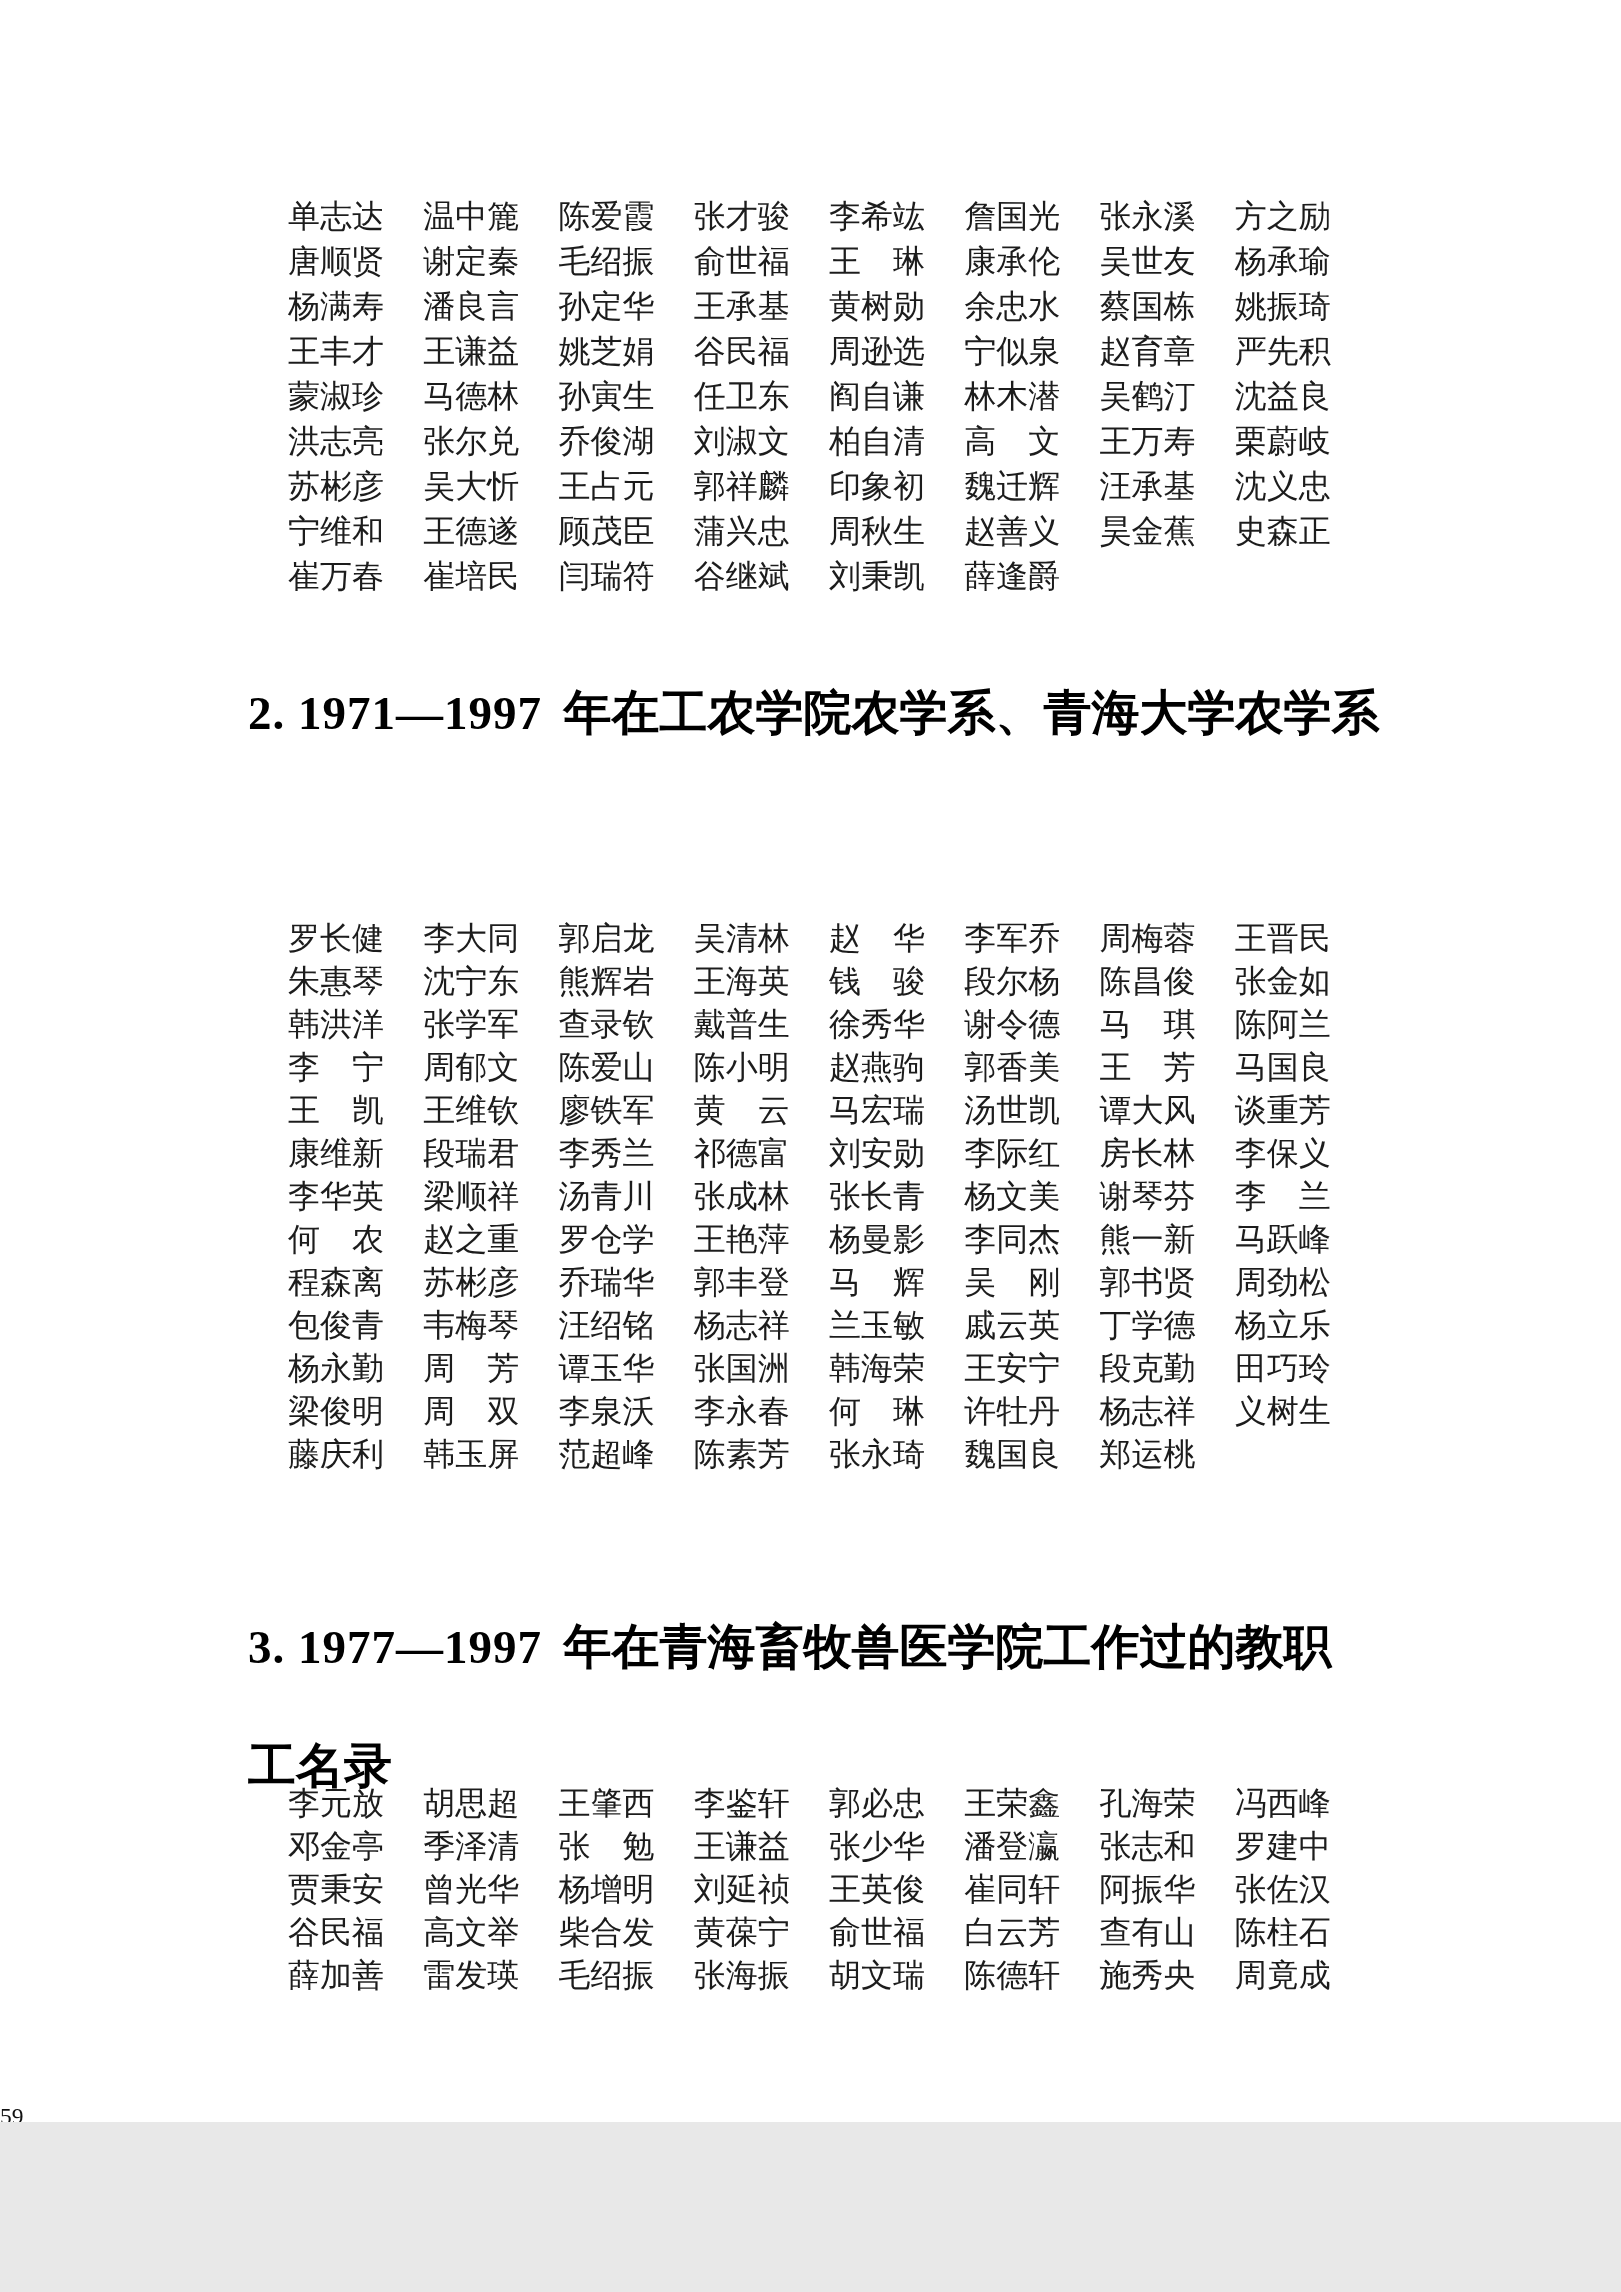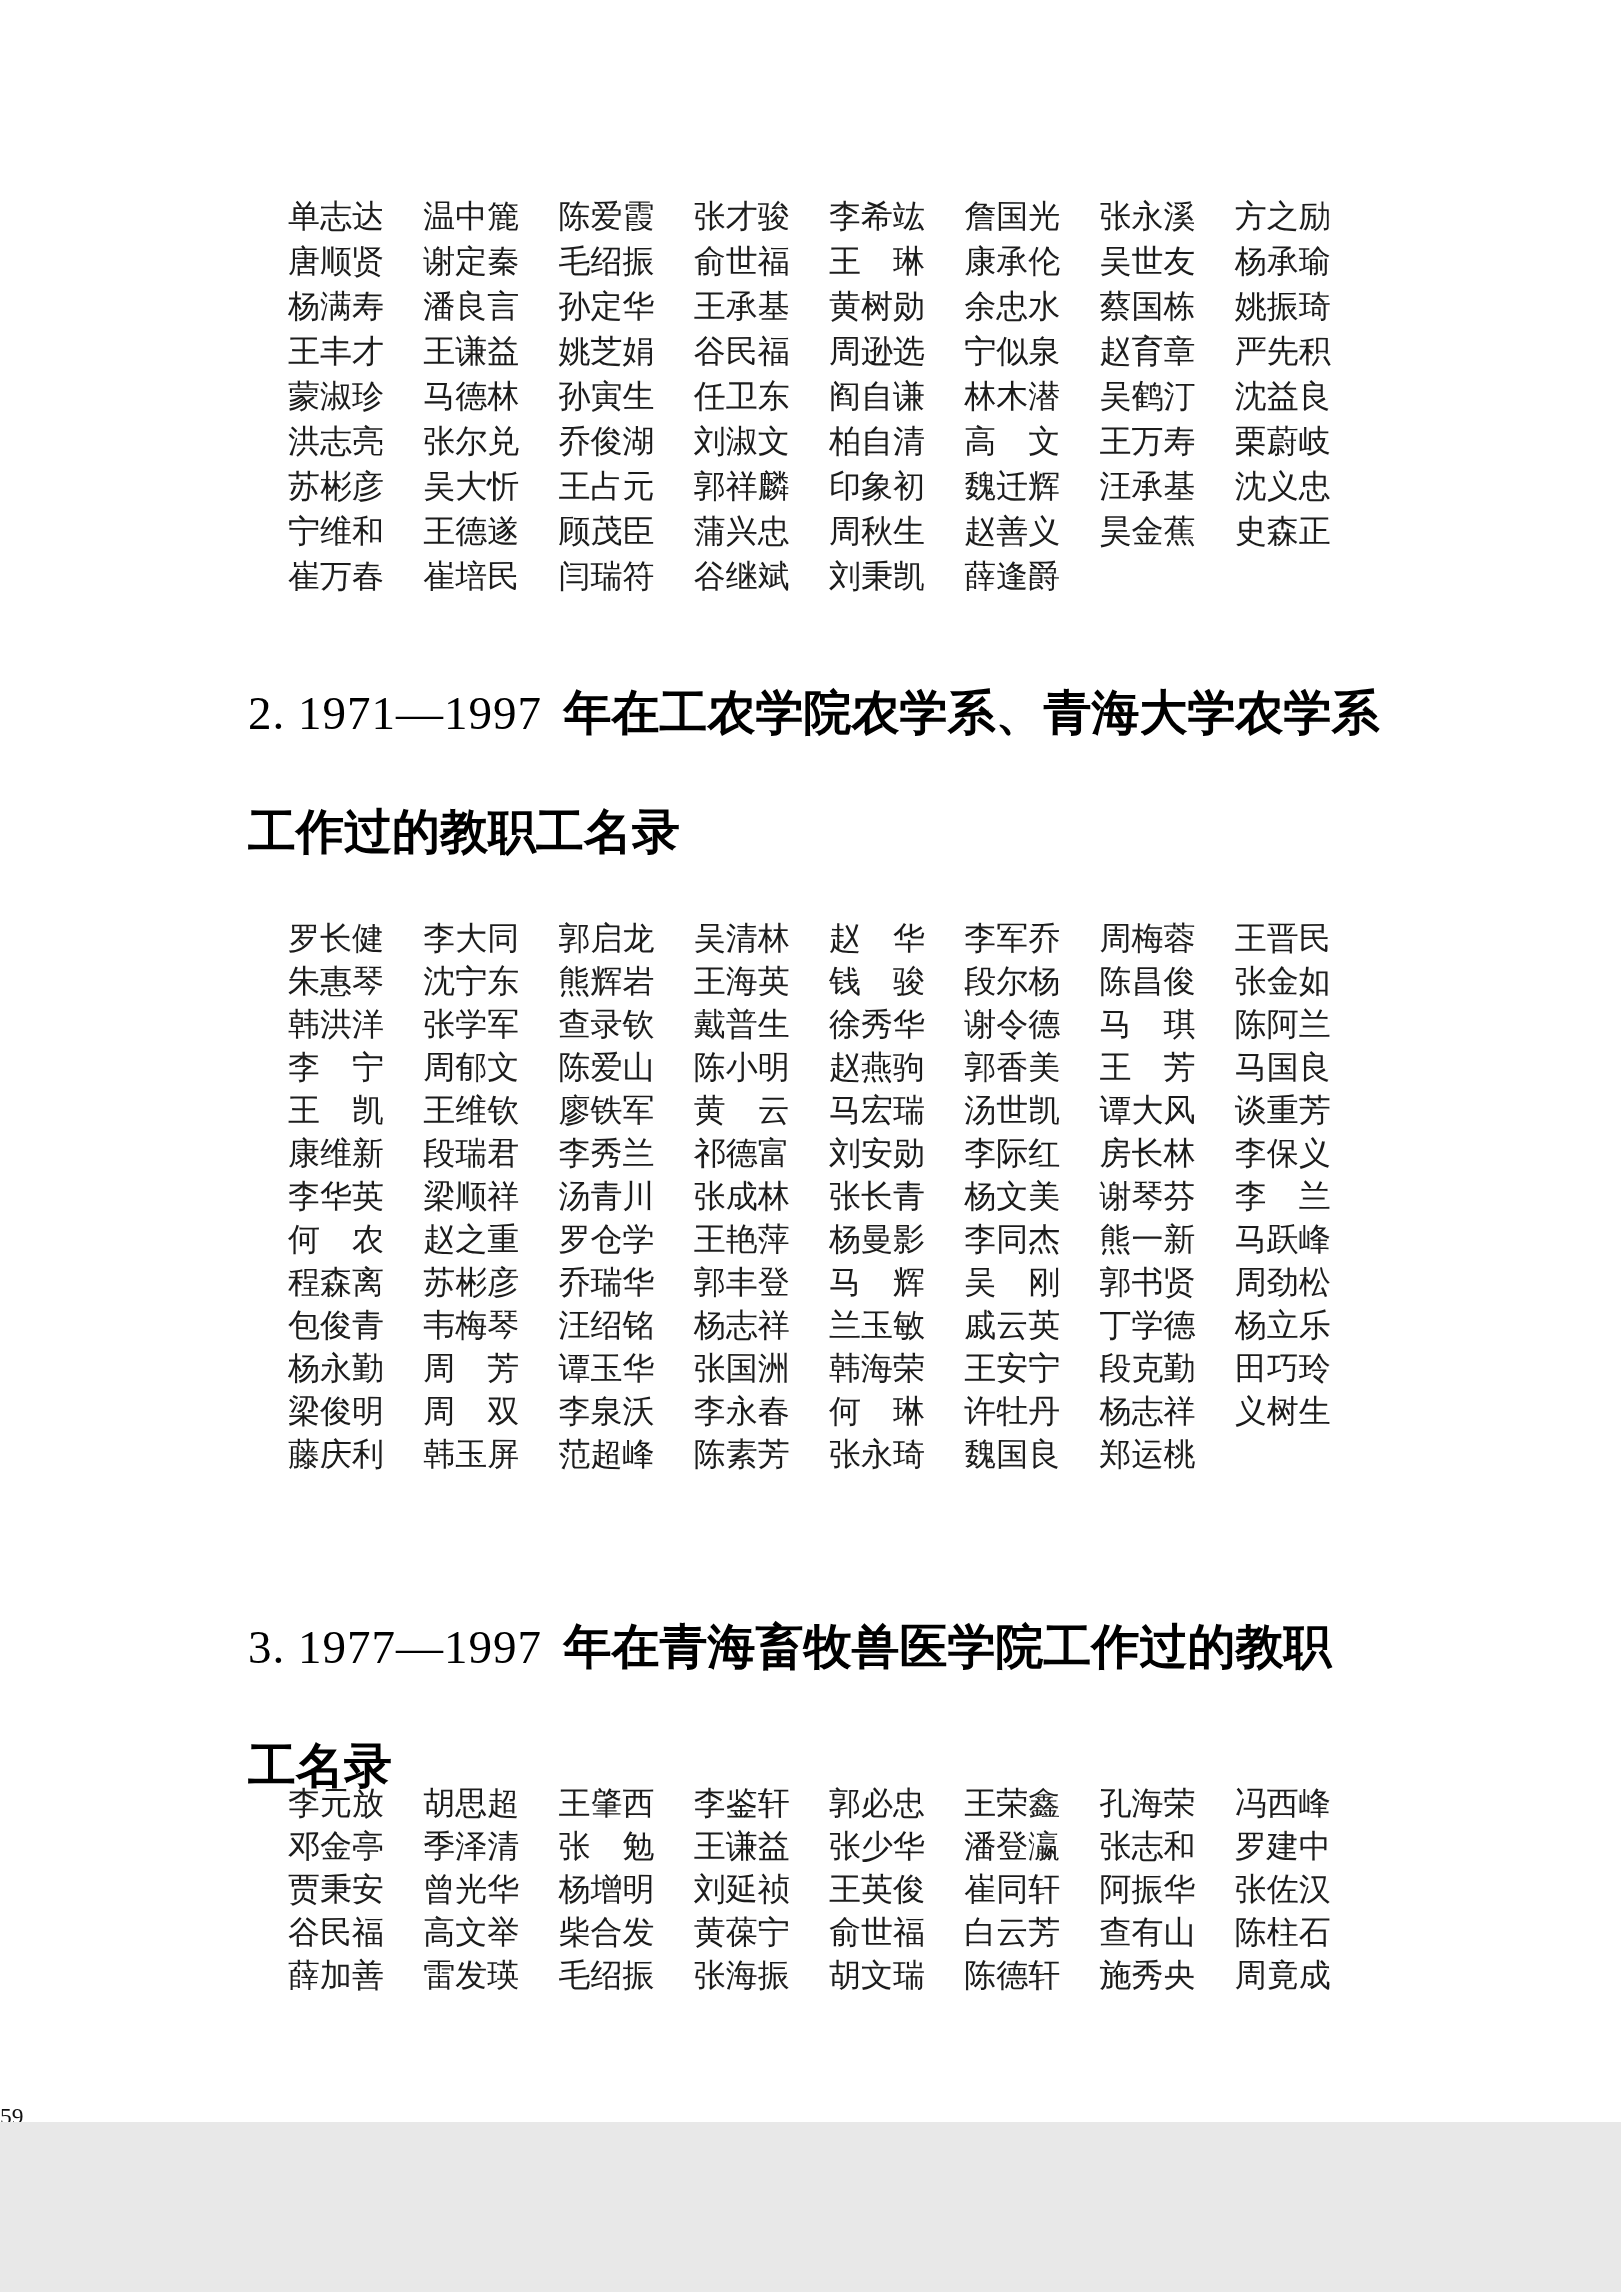--- a/index.html
+++ b/index.html
@@ -47,21 +47,21 @@
   }
   #heading2 { top: 686px; }
   #heading3 { top: 1620px; }
   .h-line {
     line-height: 53px;
     white-space: nowrap;
   }
   .h-line + .h-line { margin-top: 55px; }
   .h-num {
     font-family: "Liberation Serif", "DejaVu Serif", serif;
-    font-weight: normal;
+    font-weight: bold;
     font-size: 47px;
     letter-spacing: 1px;
   }
   .h-text {
     font-family: Liberation Serif, serif;
     font-weight: bold;
     font-size: 48px;
   }
   .h-gap { display: inline-block; width: 21.6px; }
 
@@ -166,21 +166,20 @@
         <span class="name">崔培民</span>
         <span class="name">闫瑞符</span>
         <span class="name">谷继斌</span>
         <span class="name">刘秉凯</span>
         <span class="name">薛逢爵</span>
       </div>
     </div>
 
   <div id="heading2" class="heading">
     <div class="h-line"><span class="h-num">2. 1971—1997</span><span class="h-gap"></span><span class="h-text">年在工农学院农学系、青海大学农学系</span></div>
-    <div class="h-line h-text">工作过的教职工名录</div>
   </div>
 
   <div id="list2" class="name-list">
       <div class="row">
         <span class="name">罗长健</span>
         <span class="name">李大同</span>
         <span class="name">郭启龙</span>
         <span class="name">吴清林</span>
         <span class="name">赵　华</span>
         <span class="name">李军乔</span>

